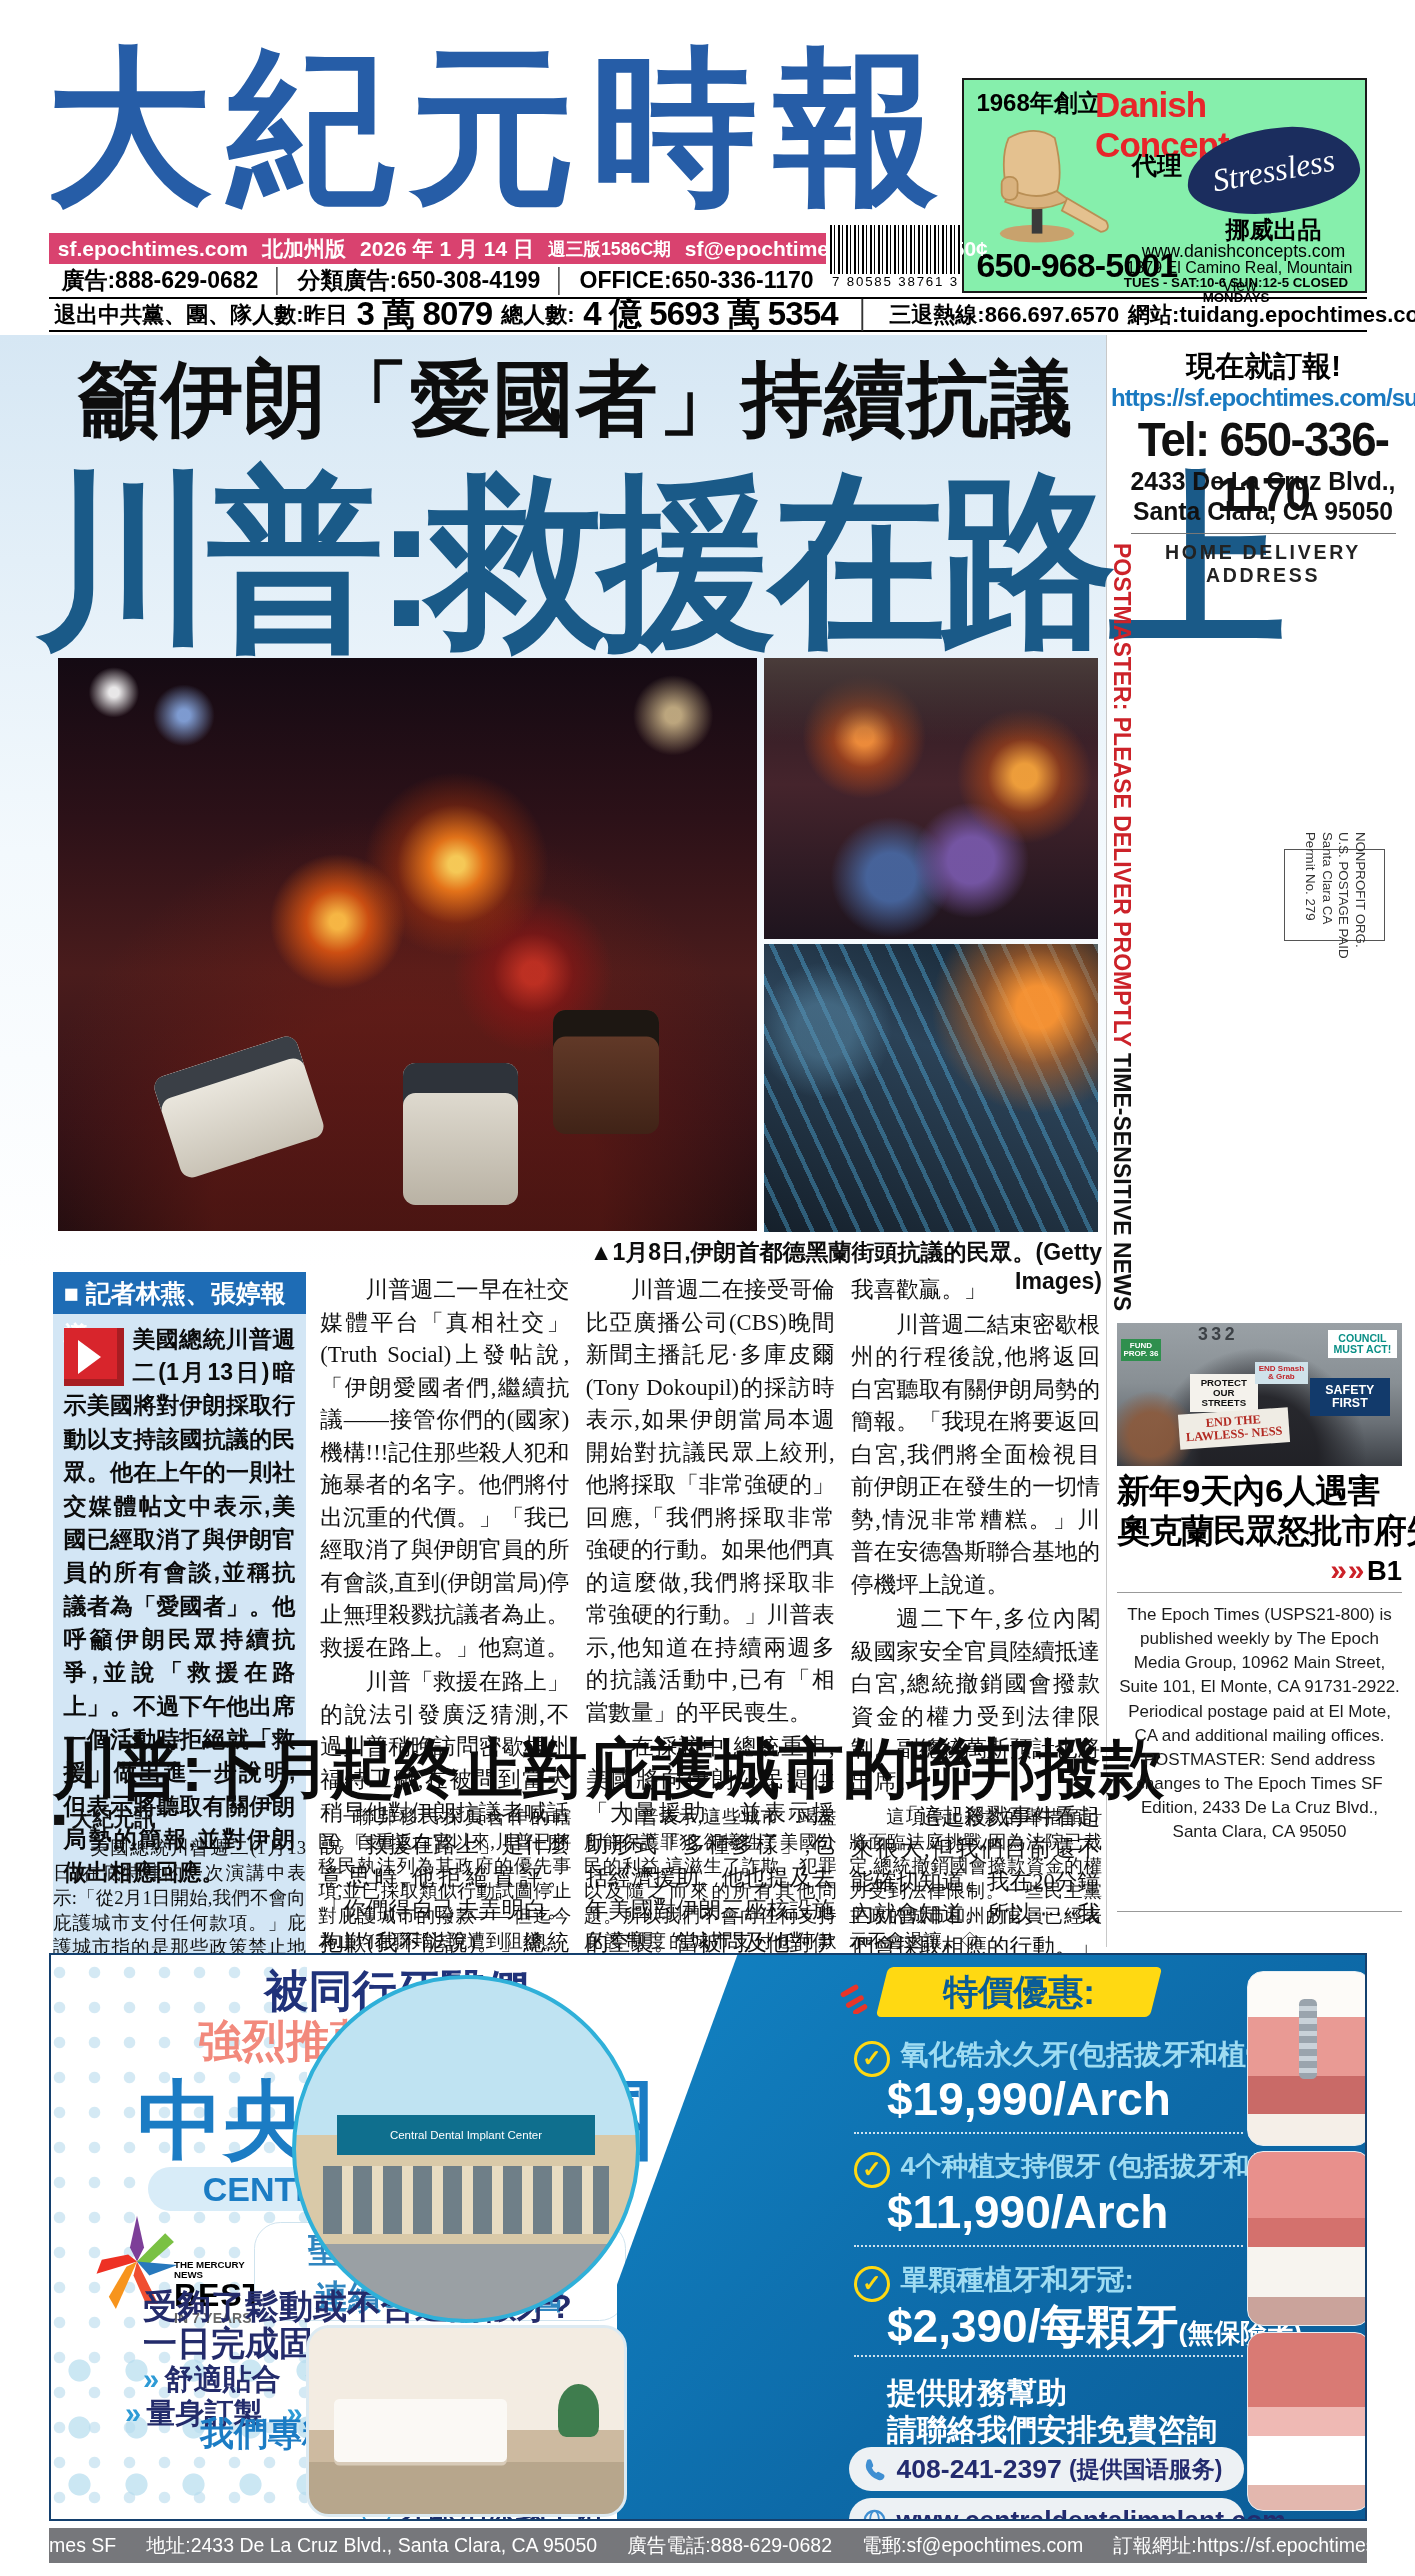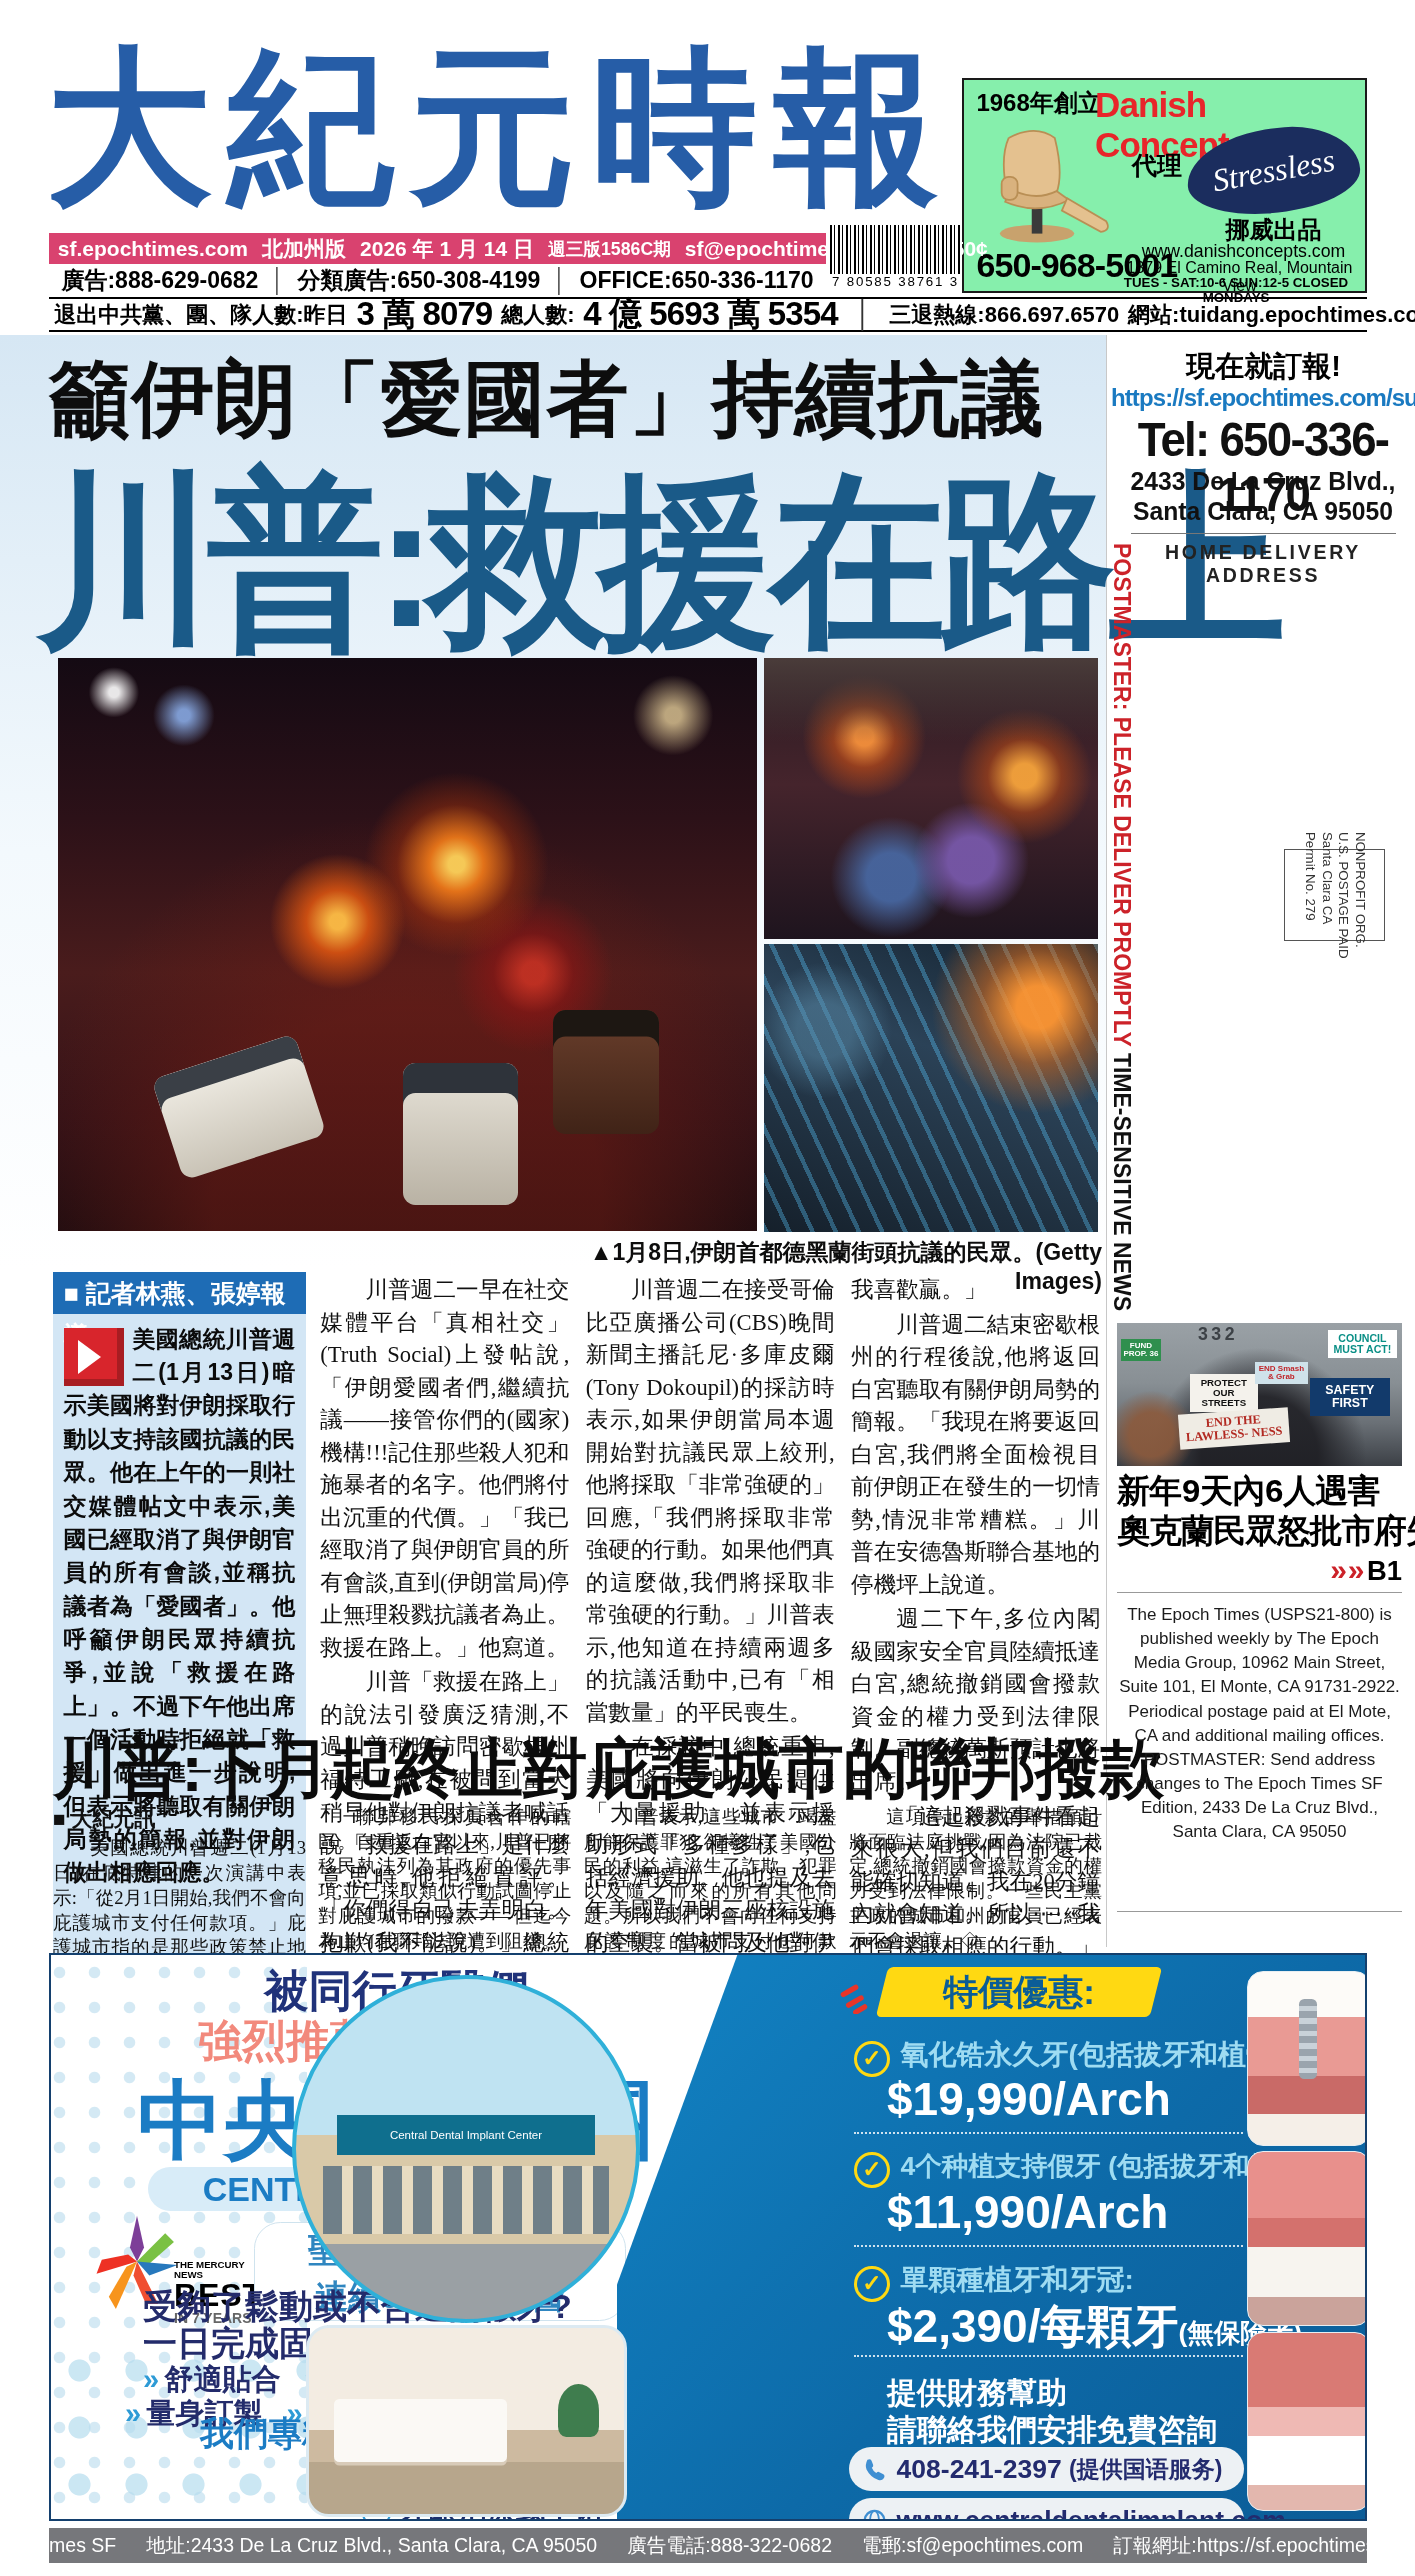--- a/index.html
+++ b/index.html
@@ -43,21 +43,21 @@
   .dc-hours{left:142px;top:195px;width:260px;text-align:center;font-size:13.3px;font-weight:bold;color:#000;}
   .dc-phone{left:12.4px;top:166px;font-size:34px;font-weight:700;color:#000;letter-spacing:-0.9px;}
   .dc-chair{left:17.7px;top:42px;}
 
   
   .mainbg{left:0;top:335px;width:1415px;height:1612px;
         background:linear-gradient(180deg,#d6e7f4 0%,#e3eff8 14%,#f3f9fd 32%,#ffffff 58%);}
   .sidebar{left:1106px;top:335px;width:310px;height:1612px;background:#fff;border-left:0.9px solid #c8c8c8;}
 
   
-  .kicker{left:49px;top:345px;width:1053px;text-align:left;font-size:82px;font-weight:900;color:#0d0d0d;
+  .kicker{left:49px;top:345px;width:1053px;text-align:center;font-size:82px;font-weight:900;color:#0d0d0d;
         letter-spacing:0.9px;white-space:nowrap;}
   .mainhead{left:37px;top:437px;width:1070px;text-align:center;font-size:177px;font-weight:900;color:#1a5a88;
         letter-spacing:-7px;white-space:nowrap;transform:scaleY(1.06);transform-origin:top;}
 
   
   .ph{overflow:hidden;}
   .photoL{left:58px;top:658px;width:699px;height:573px;
     background:
       radial-gradient(circle at 57% 36%,rgba(255,210,90,.95) 0 1.5%,rgba(255,130,25,.85) 5%,rgba(200,60,10,.35) 11%,rgba(0,0,0,0) 17%),
       radial-gradient(circle at 40% 46%,rgba(255,190,70,.95) 0 1.5%,rgba(255,100,15,.7) 6%,rgba(0,0,0,0) 13%),
@@ -483,19 +483,19 @@
     <div class="tooth-img ti1">
         <div class="screw"></div>
       </div>
     <div class="tooth-img ti2"></div>
     <div class="tooth-img ti3"></div>
   </div>
 
   <div class="abs footer">
     <span>出版商:Epoch Times SF</span>
     <span>地址:2433 De La Cruz Blvd., Santa Clara, CA 95050</span>
-    <span>廣告電話:888-322-0682</span>
+    <span>廣告電話:888-629-0682</span>
     <span>電郵:sf@epochtimes.com</span>
     <span>訂報網址:https://sf.epochtimes.com/subscribe</span>
   </div>
 
 </div>
 
 
 </body></html>

